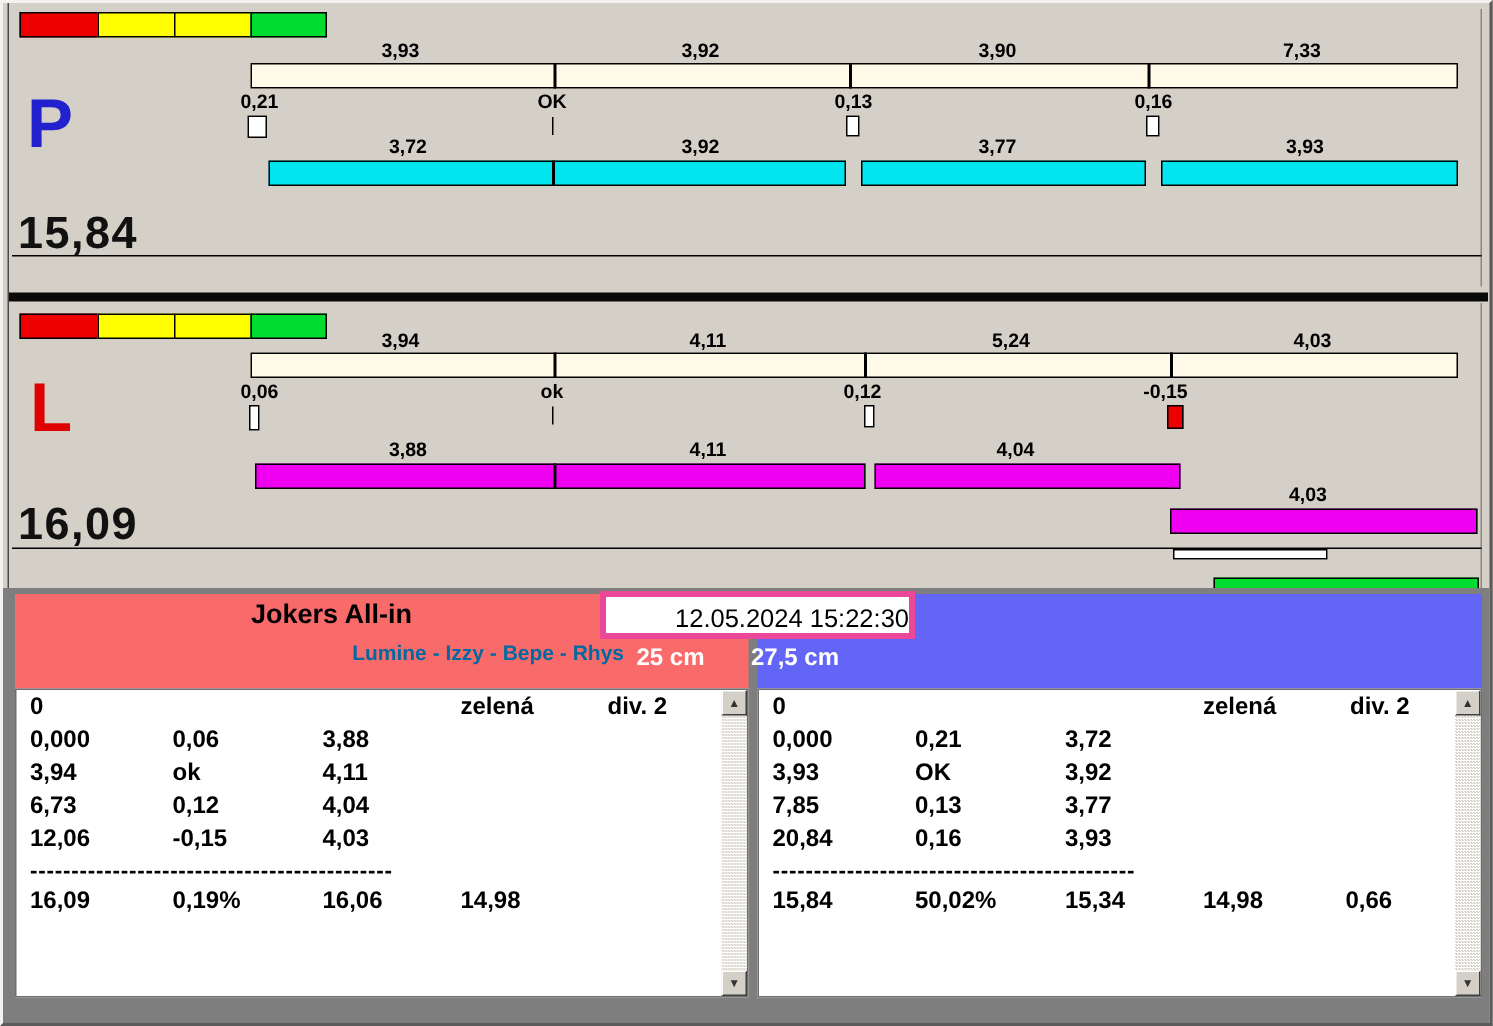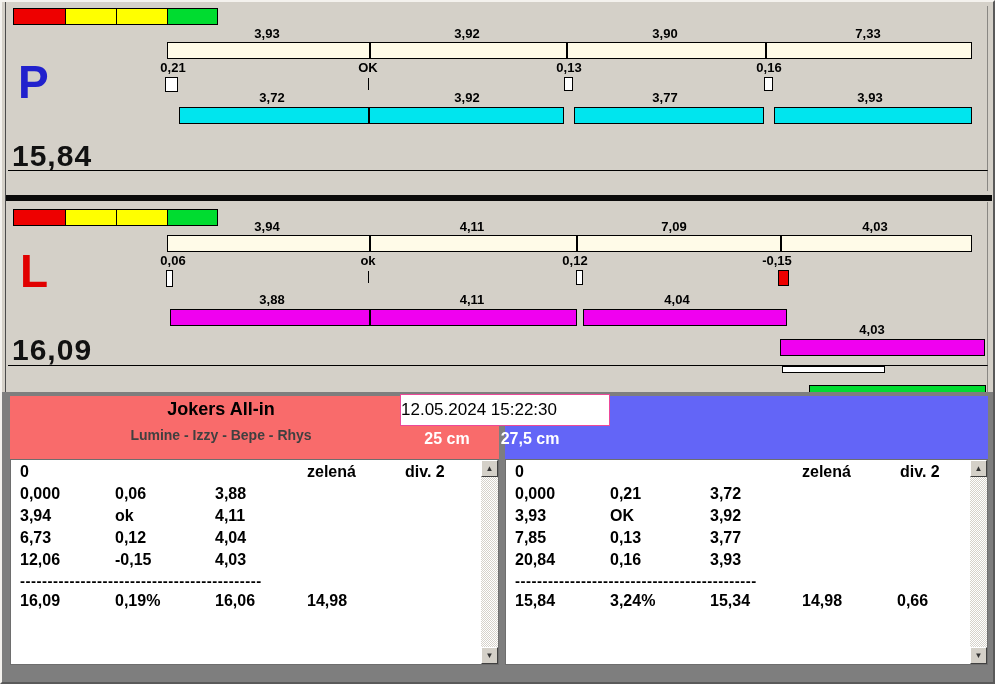--- a/index.html
+++ b/index.html
@@ -19,26 +19,26 @@
   .lane-total { position:absolute; font-weight:bold; font-size:30px; color:#111; letter-spacing:1px; }
   .hline { position:absolute; height:1px; background:#000; }
   .colorbar { position:absolute; display:flex; height:17px; width:205px; }
   .colorbar > span { height:100%; border:1px solid #000; margin-left:-1px; }
   .colorbar > span:first-child { margin-left:0; }
   .thick-divider { position:absolute; left:4px; width:986px; height:6px; background:#0a0a0a; }
   .bottom-bg { position:absolute; left:0; top:390px; width:995px; height:294px; background:#7e7e7e; }
   .team-header { position:absolute; top:394px; height:63px; }
   .team-titles { position:absolute; text-align:center;margin-left:16px; }
   .team-name { font-weight:bold; font-size:18px; color:#000; }
-  .team-players { font-weight:bold; font-size:14px; color:#404040; margin-top:7px; }
+  .team-players { font-weight:bold; font-size:14px; color:#0369a1; margin-top:7px;text-align:right; }
   .handicap { position:absolute; top:428px; width:90px; text-align:center;
               font-weight:bold; font-size:16px; color:#fff; }
   .datetime-box { position:absolute; left:398px; top:392px; width:210px; height:32px;
-                  background:#fff; border:1px solid #ec4899; color:#000;
-                  font-size:17px; text-align:left; line-height:30px; white-space:nowrap; }
+                  background:#fff; border:4px solid #ec4899; color:#000;
+                  font-size:17px; text-align:right; line-height:30px; white-space:nowrap; }
   .listbox { position:absolute; top:457px; height:206px; background:#fff; border:1px solid #6e6e6e; }
   .cell { position:absolute; font-weight:bold; font-size:16px; color:#000; white-space:nowrap; }
   .sep { letter-spacing:0.5px; font-size:15px; }
   .scrollbar { position:absolute; top:458px; width:17px; height:204px;
     background:#fff;
     background-image:conic-gradient(#d6d2ca 25%, transparent 0 50%, #d6d2ca 0 75%, transparent 0);
     background-size:2px 2px; }
   .sb-btn { position:absolute; left:0; width:17px; height:17px; background:#d4d0c8;
     border:1px solid; border-color:#ffffff #404040 #404040 #ffffff;
     font-size:8px; color:#333; text-align:center; line-height:15px; cursor:default; }
@@ -105,21 +105,21 @@
       <span style="width:52px; background:#FFFF00;"></span>
       <span style="width:52px; background:#FFFF00;"></span>
       <span style="width:51px; background:#00DC30;"></span>
     </div>
 
     <div class="lane-letter" style="left:18px; top:246px; color:#E10000;">L</div>
     <div class="lane-total" style="left:10px; top:331px;">16,09</div>
 
     <span class="lbl" style="left:265px; top:217px;">3,94</span>
     <span class="lbl" style="left:470px; top:217px;">4,11</span>
-    <span class="lbl" style="left:672px; top:217px;">7,09</span>
+    <span class="lbl" style="left:672px; top:217px;">5,24</span>
     <span class="lbl" style="left:873px; top:217px;">4,03</span>
 
     <div class="bar" style="left:165px; top:233px; width:805px; height:17px; background:#FFFBE8;">
       <i class="tick" style="left:201px;"></i>
       <i class="tick" style="left:408px;"></i>
       <i class="tick" style="left:612px;"></i>
     </div>
 
     <span class="lbl" style="left:171px; top:251px;">0,06</span>
     <span class="lbl" style="left:366px; top:251px;">ok</span>
@@ -209,21 +209,21 @@
   <span class="cell" style="left:513px; top:527px;">7,85</span>
   <span class="cell" style="left:608px; top:527px;">0,13</span>
   <span class="cell" style="left:708px; top:527px;">3,77</span>
   <span class="cell" style="left:513px; top:549px;">20,84</span>
   <span class="cell" style="left:608px; top:549px;">0,16</span>
   <span class="cell" style="left:708px; top:549px;">3,93</span>
 
   <span class="cell sep" style="left:513px; top:570px;">--------------------------------------------</span>
 
   <span class="cell" style="left:513px; top:590px;">15,84</span>
-  <span class="cell" style="left:608px; top:590px;">3,24%</span>
+  <span class="cell" style="left:608px; top:590px;">50,02%</span>
   <span class="cell" style="left:708px; top:590px;">15,34</span>
   <span class="cell" style="left:800px; top:590px;">14,98</span>
   <span class="cell" style="left:895px; top:590px;">0,66</span>
 
   <div class="scrollbar" style="left:968px;">
     <div class="sb-btn" style="top:0;"><span>▲</span></div>
     <div class="sb-btn" style="bottom:0;"><span>▼</span></div>
   </div>
 </div>
 

